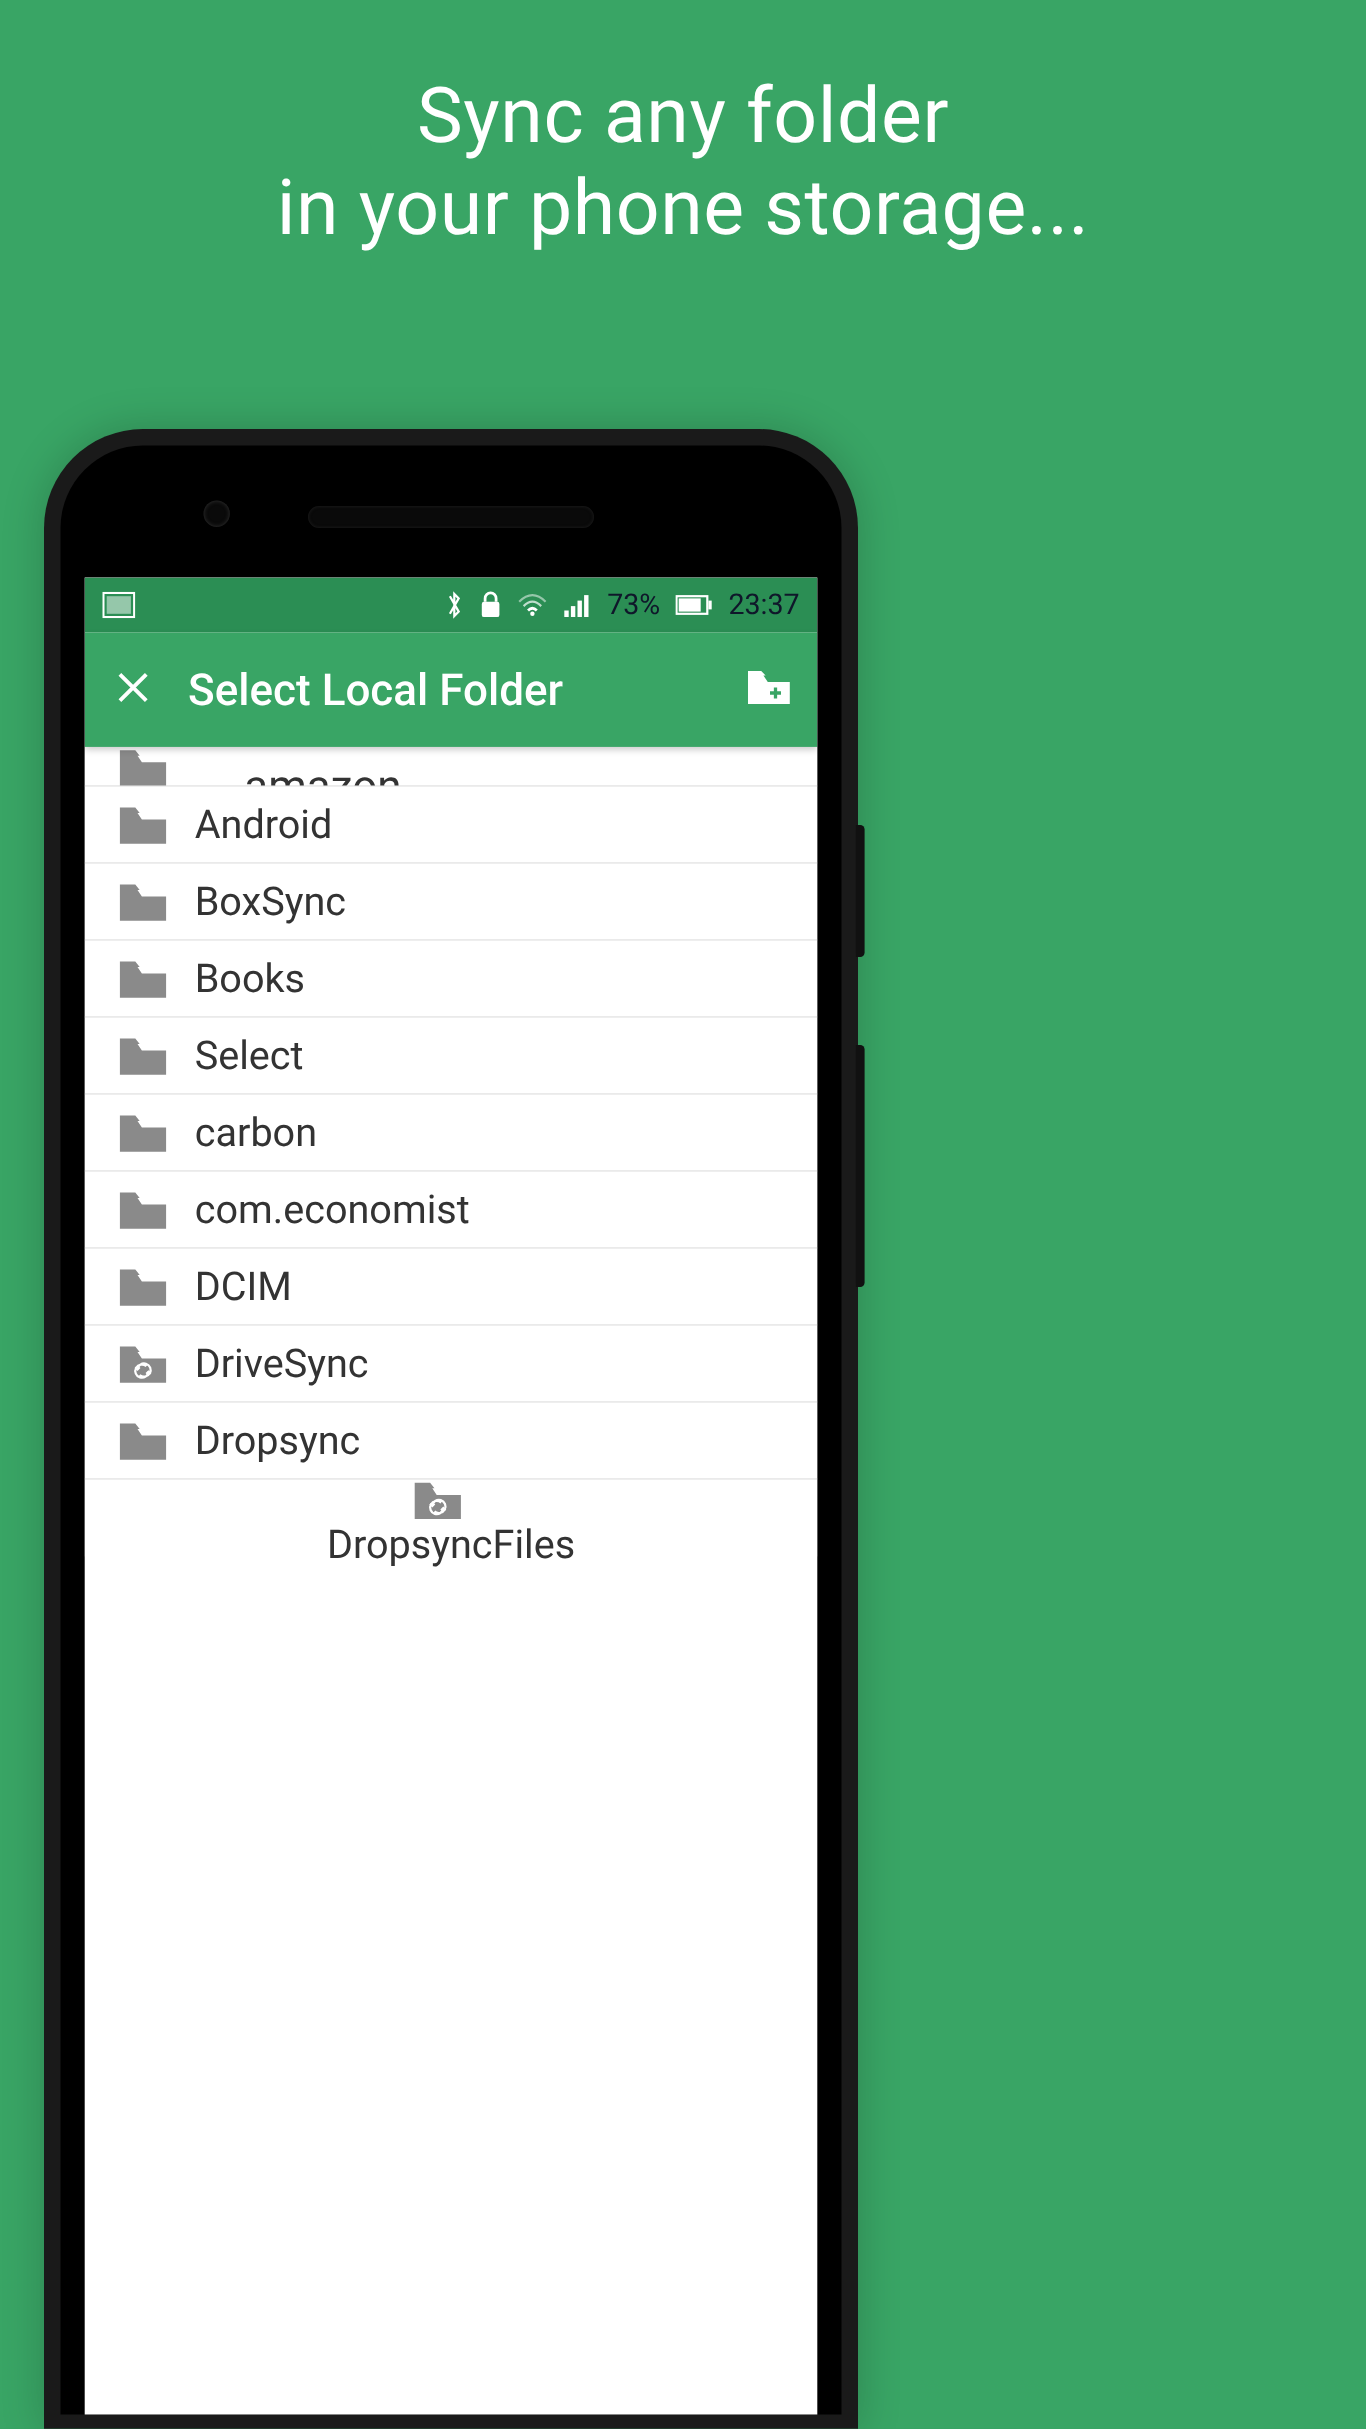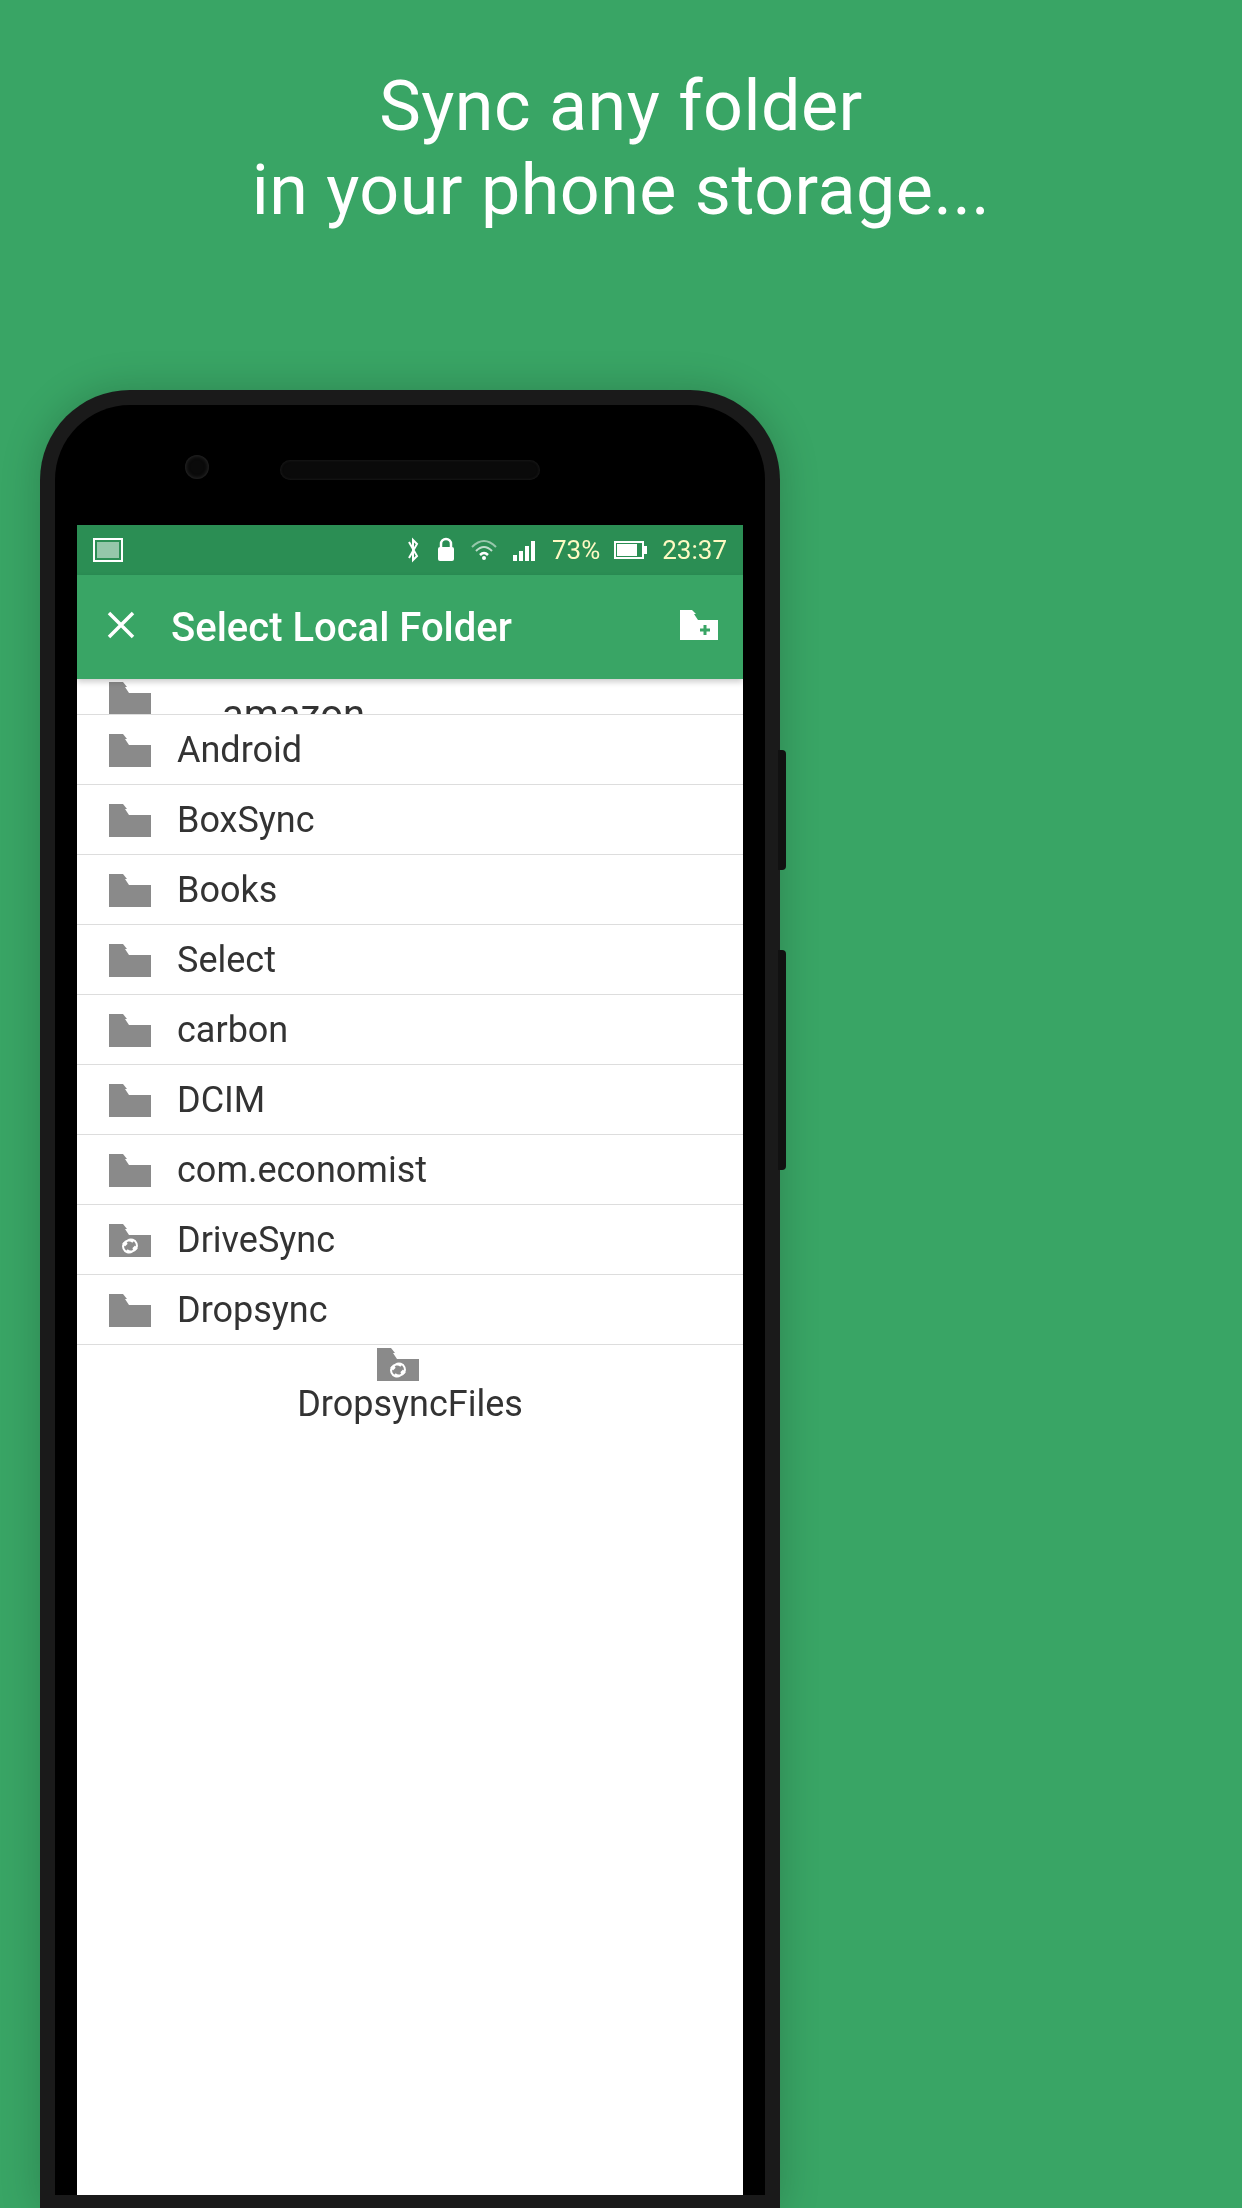--- a/index.html
+++ b/index.html
@@ -82,21 +82,21 @@
       background: #fff;
       overflow: hidden;
     }
     .status-bar {
       height: 50px;
       background: #2b8e54;
       display: flex;
       align-items: center;
       justify-content: space-between;
       padding: 0 16px;
-      color: #fef9c3;
+      color: #0f172a;
       font-size: 26px;
     }
     .status-left { display: flex; align-items: center; }
     .status-right { display: flex; align-items: center; gap: 14px; }
     .status-icon { display: inline-flex; align-items: center; justify-content: center; }
     .app-bar {
       height: 104px;
       background: #39a565;
       display: flex;
       align-items: center;
@@ -319,29 +319,29 @@
               </svg>
             </span>
             <span class="folder-name">carbon</span>
           </div>
           <div class="folder-row">
             <span class="folder-icon">
               <svg width="46" height="38" viewBox="0 0 46 38">
                 <path d="M2 8 L18 8 L22 14 L44 14 L44 36 L2 36 Z M2 8 L2 3 L16 3 L20 8" fill="#8a8a8a"></path>
               </svg>
             </span>
+            <span class="folder-name">com.economist</span>
+          </div>
+          <div class="folder-row">
+            <span class="folder-icon">
+              <svg width="46" height="38" viewBox="0 0 46 38">
+                <path d="M2 8 L18 8 L22 14 L44 14 L44 36 L2 36 Z M2 8 L2 3 L16 3 L20 8" fill="#8a8a8a"></path>
+              </svg>
+            </span>
             <span class="folder-name">DCIM</span>
-          </div>
-          <div class="folder-row">
-            <span class="folder-icon">
-              <svg width="46" height="38" viewBox="0 0 46 38">
-                <path d="M2 8 L18 8 L22 14 L44 14 L44 36 L2 36 Z M2 8 L2 3 L16 3 L20 8" fill="#8a8a8a"></path>
-              </svg>
-            </span>
-            <span class="folder-name">com.economist</span>
           </div>
           <div class="folder-row">
             <span class="folder-icon">
               <svg width="46" height="38" viewBox="0 0 46 38">
                 <path d="M2 8 L18 8 L22 14 L44 14 L44 36 L2 36 Z M2 8 L2 3 L16 3 L20 8" fill="#8a8a8a"></path>
                 <path d="M18 24 a6 6 0 1 1 2 5 M28 26 a6 6 0 1 1 -2 -5" fill="none" stroke="#fff" stroke-width="2"></path>
                 <path d="M16 22 L18 24 L20 22 M30 28 L28 26 L26 28" fill="none" stroke="#fff" stroke-width="2"></path>
               </svg>
             </span>
             <span class="folder-name">DriveSync</span>

